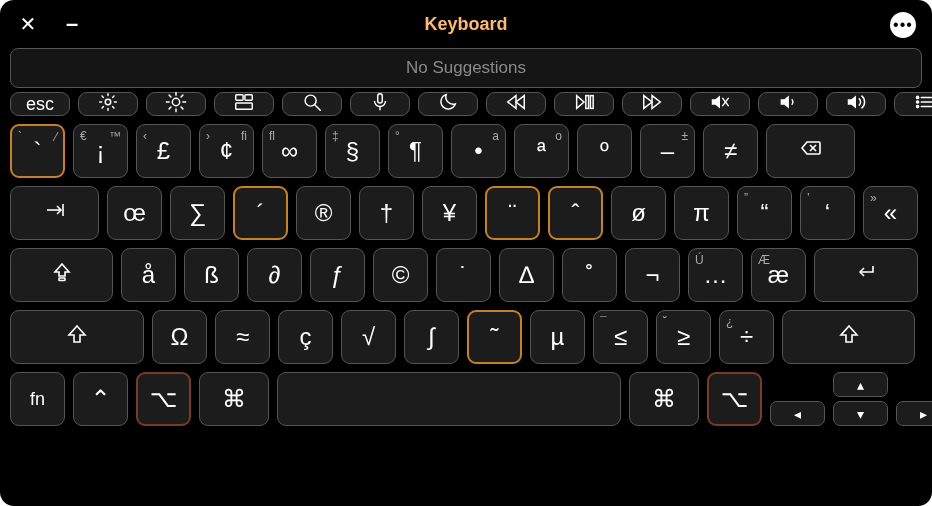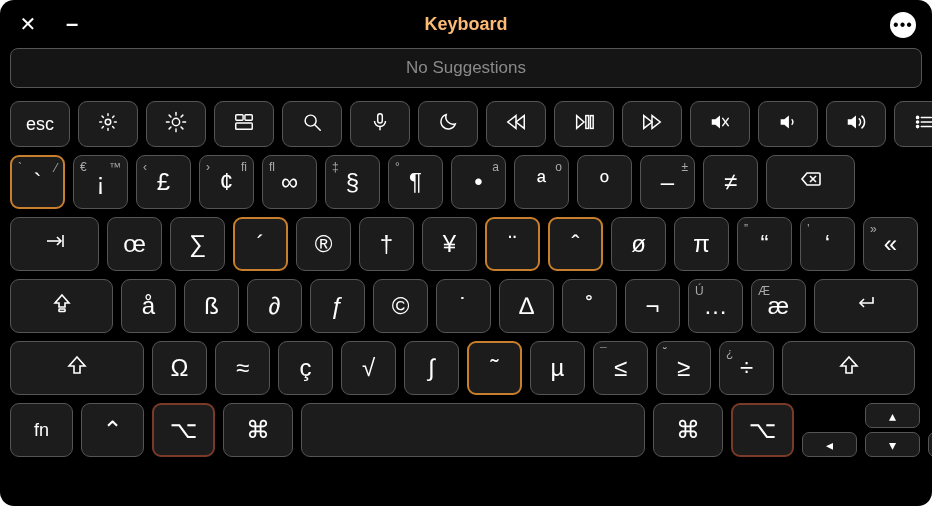--- a/index.html
+++ b/index.html
@@ -64,42 +64,42 @@
   
   .suggestions {
     border: 1px solid #555;
     border-radius: 8px;
     height: 40px;
     display: flex;
     align-items: center;
     justify-content: center;
     color: #8a8a8a;
     font-size: 17px;
-    margin-bottom: 13px;
+    margin-bottom: 4px;
     background: #151515;
   }
   
   .rows { display: flex; flex-direction: column; gap: 8px; }
   .row { display: flex; gap: 8px; }
   .key {
     background: #1c1c1c;
     border: 1px solid #555;
     border-radius: 9px;
     height: 54px;
     display: flex;
     align-items: center;
     justify-content: center;
     color: #fff;
     font-size: 24px;
     cursor: pointer;
     position: relative;
     user-select: none;
     flex: 0 0 auto;
   }
-  .row.fn .key { height: 46px; font-size: 18px; }
+  .row.fn .key { height: 24px; font-size: 18px; }
   .key.small-text { font-size: 18px; }
   .key .corner {
     position: absolute;
     font-size: 12px;
     color: #aaa;
   }
   .key .tl { top: 4px; left: 6px; }
   .key .tr { top: 4px; right: 6px; }
   .key.orange { border-color: #c77f2d; border-width: 2px; }
   .key.redish { border-color: #7a3a28; border-width: 2px; }
@@ -107,21 +107,21 @@
   .row.fn .key svg { width: 22px; height: 22px; }
   
   .w1   { width: 55px; }
   .wfn  { width: 60px; }
   .wtab { width: 89px; }
   .wcaps{ width: 103px; }
   .wshift{ width: 134px; }
   .wshift-r{ width: 133px; }
   .wreturn{ width: 104px; }
   .wdel { width: 89px; }
-  .wfn2 { width: 63px; }
+  .wfn2 { width: 55px; }
   .wcmd { width: 70px; }
   .wspace{ width: 344px; }
   .arrows { display:flex; flex-direction: column; gap: 4px; margin-left: auto; }
   .arrows .ar-row { display:flex; gap:8px; }
   .arrow-key {
     width: 55px; height: 25px;
     background:#1c1c1c; border:1px solid #555; border-radius:7px;
     display:flex;align-items:center;justify-content:center;
     font-size:14px;color:#fff;cursor:pointer;
   }

